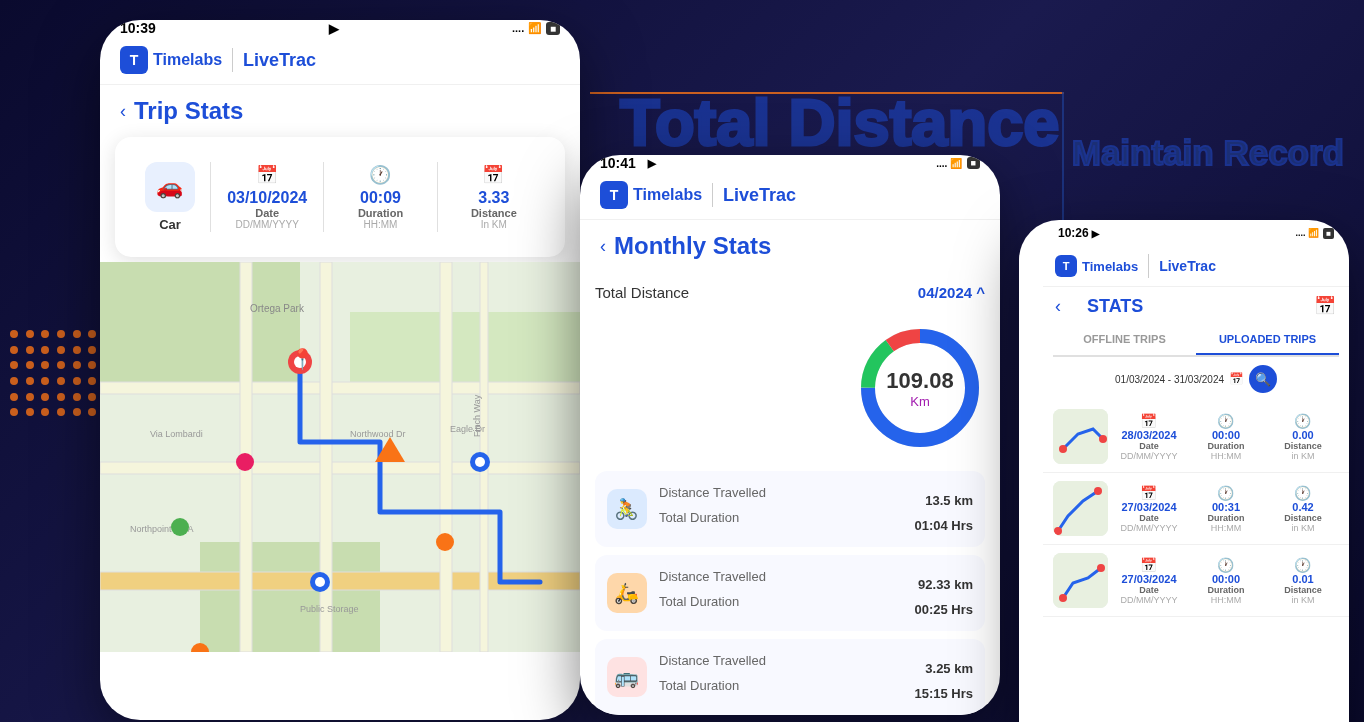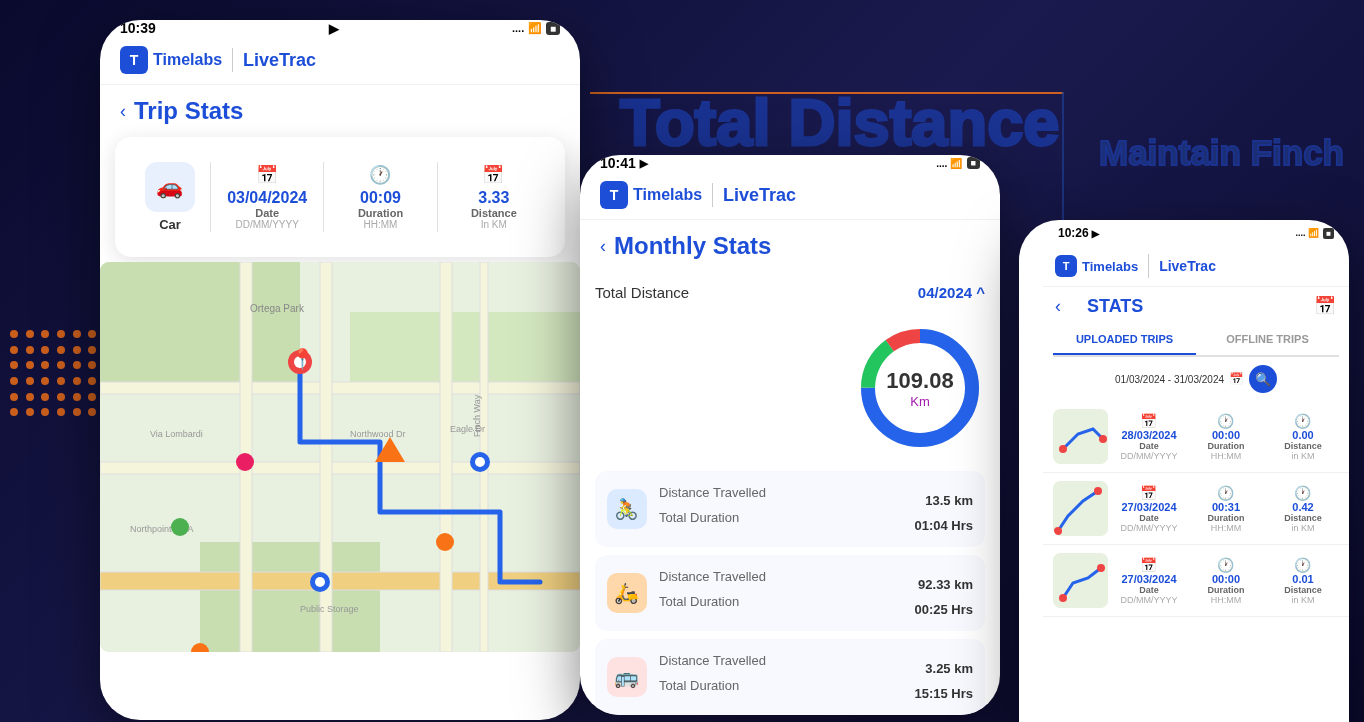--- a/index.html
+++ b/index.html
@@ -406,21 +406,21 @@
     <div class="dot"></div>
     <div class="dot"></div>
     <div class="dot"></div>
     <div class="dot"></div>
     <div class="dot"></div>
 </div>
 
 <div class="overlay-title" style="top: 85px; left: 620px; font-size: 65px; font-weight: 900; color: #1d4ed8; opacity: 0.5;">Total Distance</div>
 
 <div class="overlay-subtitle" style="top: 130px; right: 20px; font-size: 35px; font-weight: 900; color: #1e3a8a; opacity: 0.7; text-align: right; line-height: 1.3;">
-  <span>Maintain Finch</span><br>
+  <span>Maintain Record</span><br>
 </div>
 
 <div style="position:absolute; top:92px; left:590px; right:300px; height:2px; background:#f97316; opacity:0.8;"></div>
 
 <div style="position:absolute; top:92px; right:300px; height:200px; width:2px; background:#1e3a8a; opacity:0.8;"></div>
 
 <div style="position:absolute; top:290px; right:300px; right:20px; height:2px; width:0;"></div>
 
 <div class="phone phone1">
 
@@ -451,41 +451,41 @@
   </div>
 
   <div class="trip-card">
     <div class="trip-card-vehicle">
       <div class="vehicle-icon-box">🚗</div>
       <span class="vehicle-label">Car</span>
     </div>
     <div class="card-divider"></div>
     <div class="trip-stat-item">
       <div class="stat-icon">📅</div>
-      <div class="stat-value">03/04/2024</div>
+      <div class="stat-value">03/10/2024</div>
       <div class="stat-label">Date</div>
       <div class="stat-sublabel">DD/MM/YYYY</div>
     </div>
     <div class="card-divider"></div>
     <div class="trip-stat-item">
       <div class="stat-icon">🕐</div>
       <div class="stat-value">00:09</div>
       <div class="stat-label">Duration</div>
       <div class="stat-sublabel">HH:MM</div>
     </div>
     <div class="card-divider"></div>
     <div class="trip-stat-item">
       <div class="stat-icon">📅</div>
       <div class="stat-value">3.33</div>
       <div class="stat-label">Distance</div>
       <div class="stat-sublabel">In KM</div>
     </div>
   </div>
 
-  <div class="map-area" style="height: 390px; margin-top: 5px; position: relative; border-radius: 9px;">
+  <div class="map-area" style="height: 390px; margin-top: 5px; position: relative;">
     <svg viewBox="0 0 480 390" style="width:100%; height:100%; position:absolute; inset:0;">
 
       <rect width="480" height="390" fill="#e8f0e0"></rect>
 
       <rect x="0" y="0" width="200" height="120" fill="#c8ddb0"></rect>
       <rect x="250" y="50" width="230" height="80" fill="#d4e8c0"></rect>
       <rect x="100" y="280" width="180" height="110" fill="#c8ddb0"></rect>
 
       <rect x="0" y="120" width="480" height="12" fill="#f5f5dc" stroke="#ddd" stroke-width="1"></rect>
       <rect x="0" y="200" width="480" height="12" fill="#f5f5dc" stroke="#ddd" stroke-width="1"></rect>
@@ -525,21 +525,21 @@
       <circle cx="100" cy="390" r="9" fill="#f97316"></circle>
     </svg>
 
     <div style="position:absolute; top:85px; left:190px; font-size:20px;">📍</div>
   </div>
 </div>
 
 <div class="phone phone2">
 
   <div class="status-bar">
-    <div style="display:flex; align-items:center; gap:4px;">
+    <div style="display:flex; align-items:center; gap:12px;">
       <span class="status-time">10:41</span>
       <span style="font-size:11px;">▶</span>
     </div>
     <div class="status-icons">
       <span style="font-size:10px;">.... 📶</span>
       <span style="background:#333; color:#fff; padding:1px 4px; border-radius:3px; font-size:9px;">■</span>
     </div>
   </div>
 
   <div class="app-header">
@@ -653,22 +653,22 @@
 
   <div class="page-title" style="justify-content: space-between; padding: 8px 12px;">
     <div style="display:flex; align-items:center; gap:6px;">
       <span class="back-arrow">‹</span>
       <h2 style="font-size:18px;margin-left:20px;">STATS</h2>
     </div>
     <span style="font-size:18px; color:#1d4ed8;">📅</span>
   </div>
 
   <div class="stats-tabs">
+    <div class="stats-tab">OFFLINE TRIPS</div>
     <div class="stats-tab active">UPLOADED TRIPS</div>
-    <div class="stats-tab">OFFLINE TRIPS</div>
   </div>
 
   <div class="date-filter">
     <span style="font-size:10px;">01/03/2024 - 31/03/2024</span>
     <span style="font-size:12px; color:#1d4ed8;">📅</span>
     <div class="filter-icon">🔍</div>
   </div>
 
   <div>
 

